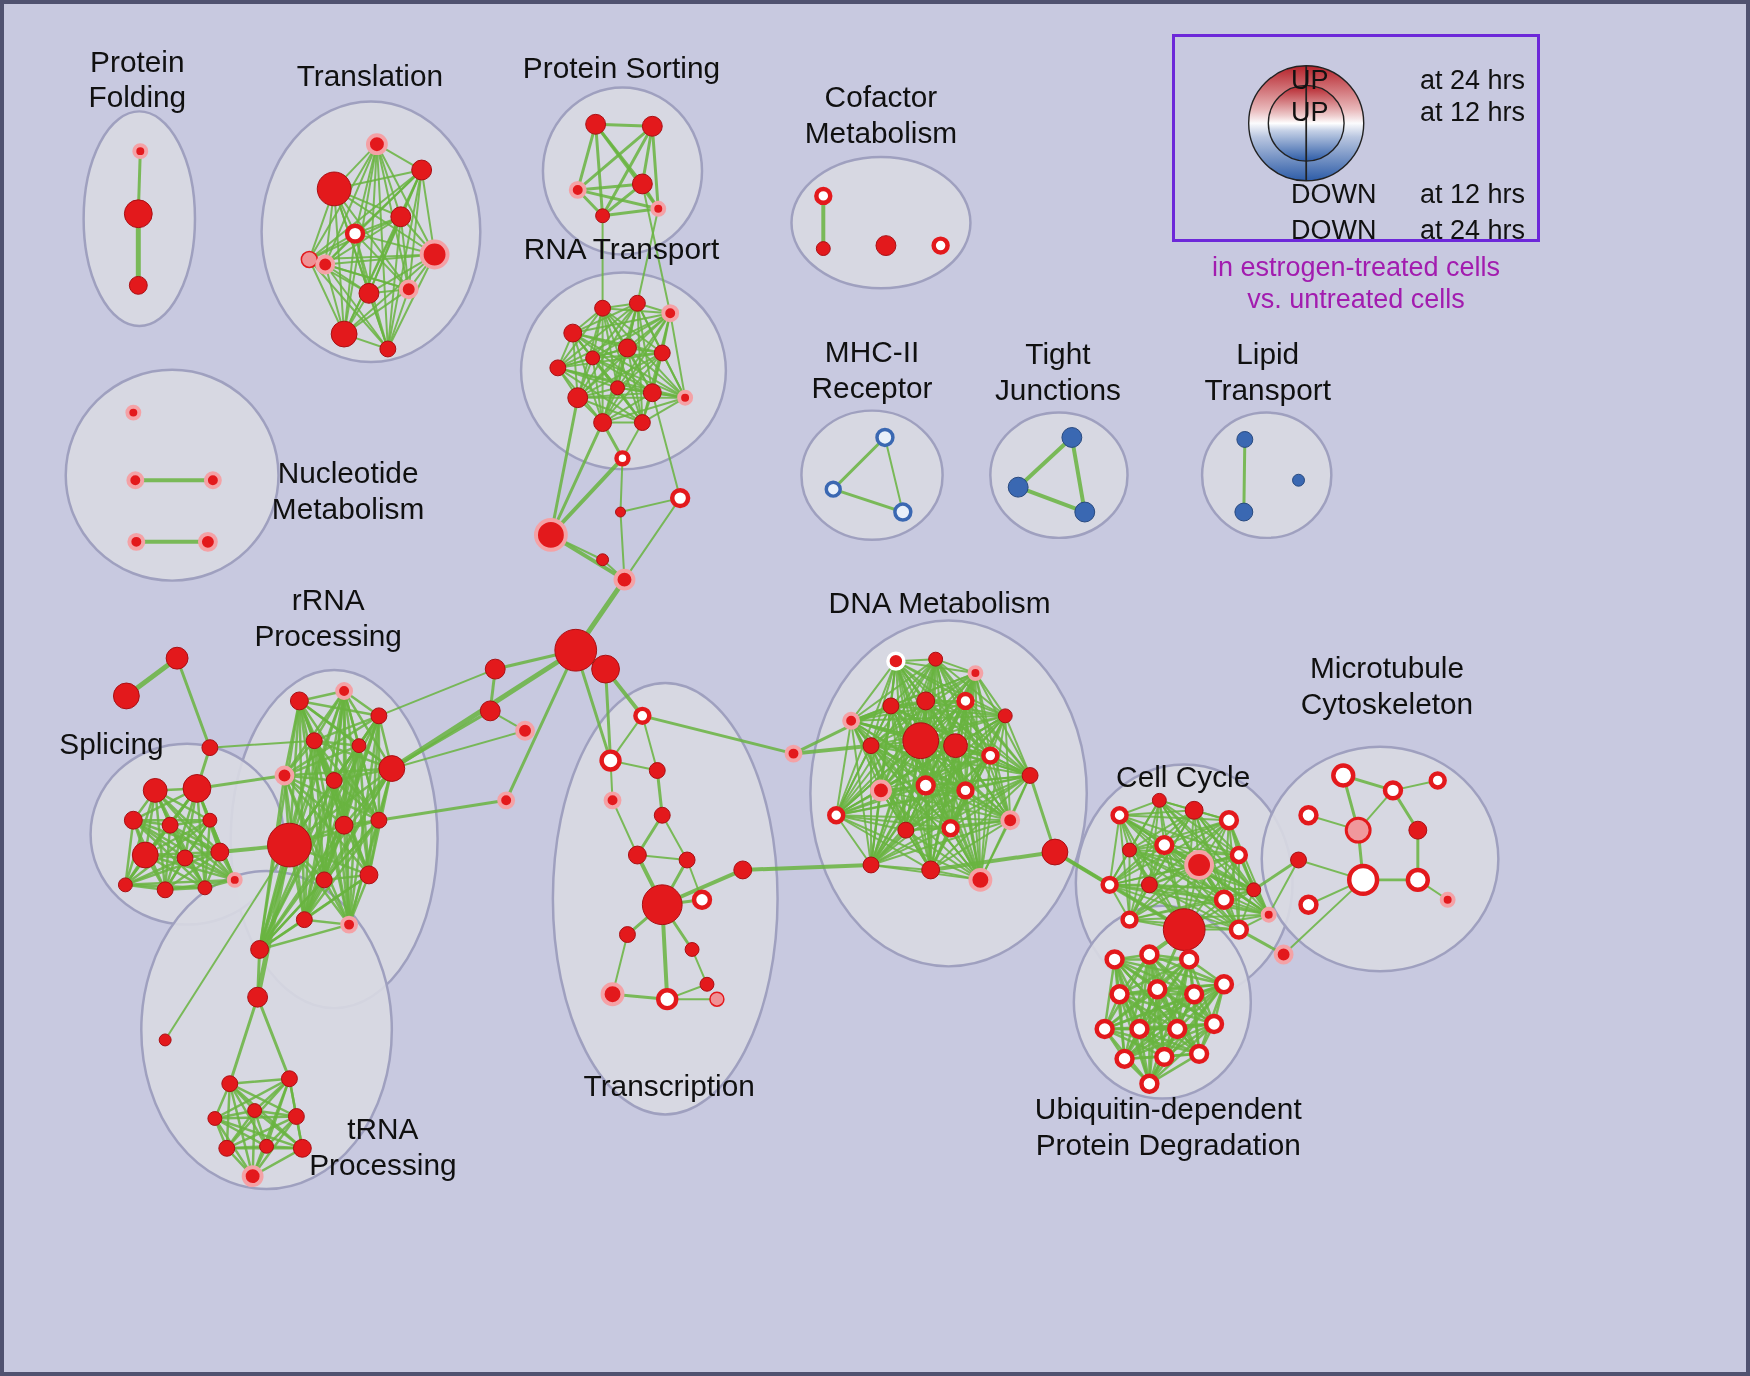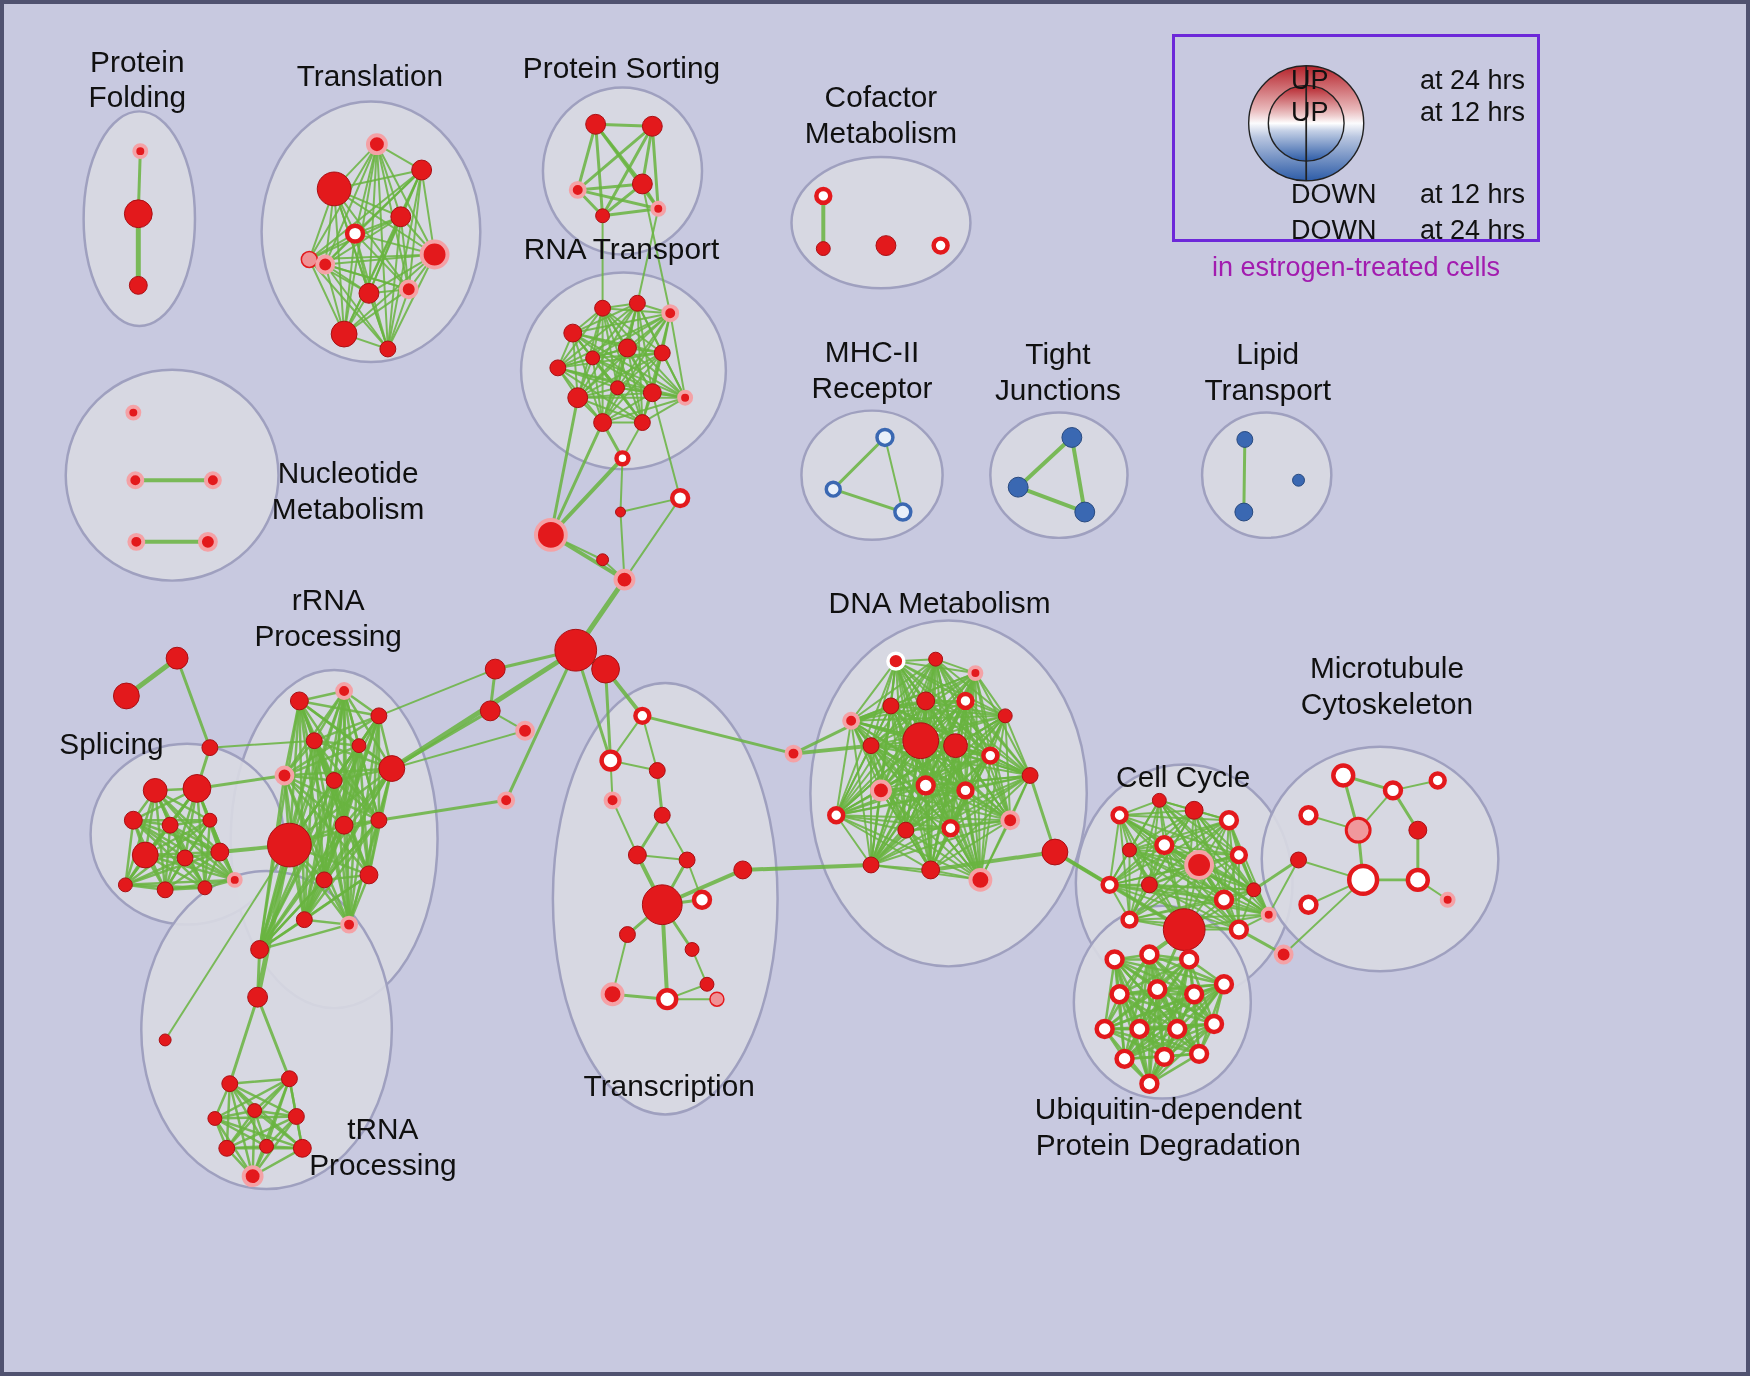--- a/index.html
+++ b/index.html
@@ -1297,15 +1297,16 @@
     <div class="legend-row lr-3">
       <span class="dir">DOWN</span>
       <span class="time">at 12 hrs</span>
     </div>
     <div class="legend-row lr-4">
       <span class="dir">DOWN</span>
       <span class="time">at 24 hrs</span>
     </div>
 
     <div class="legend-caption lc-1">in estrogen-treated cells</div>
+    <div class="legend-caption lc-2">vs. untreated cells</div>
   </div>
 
 </div>
 
 </body></html>

